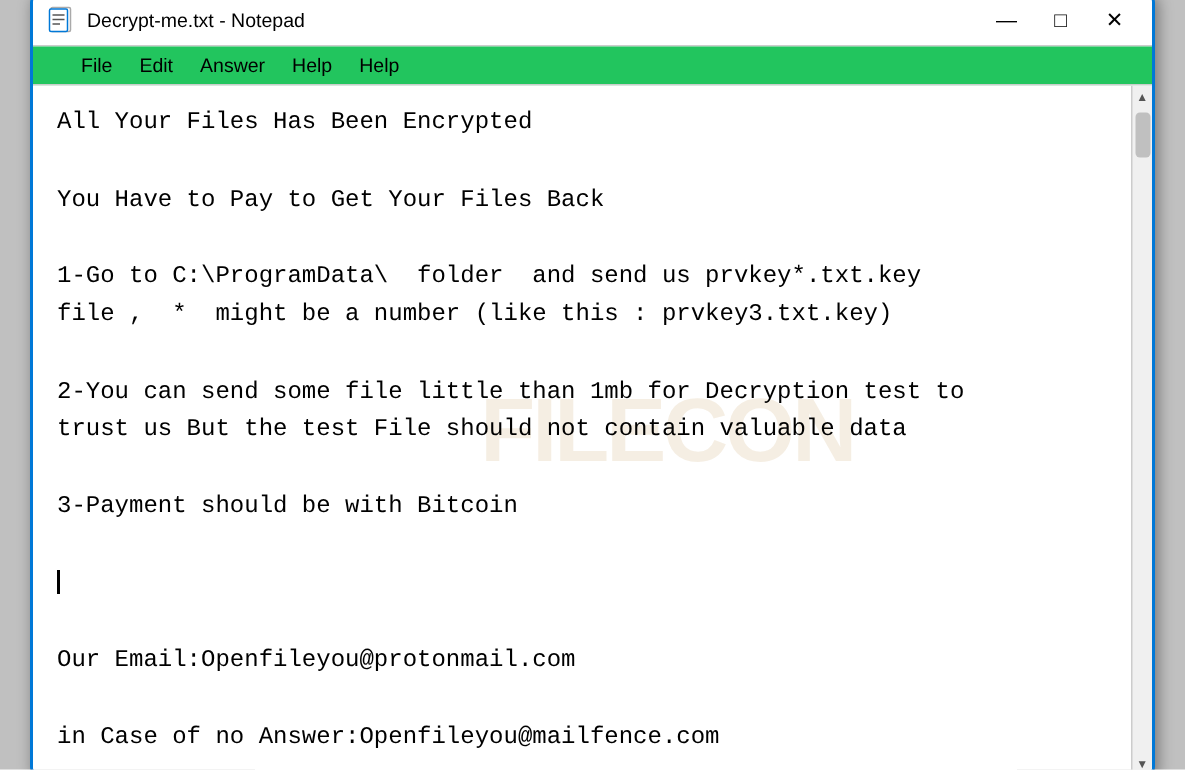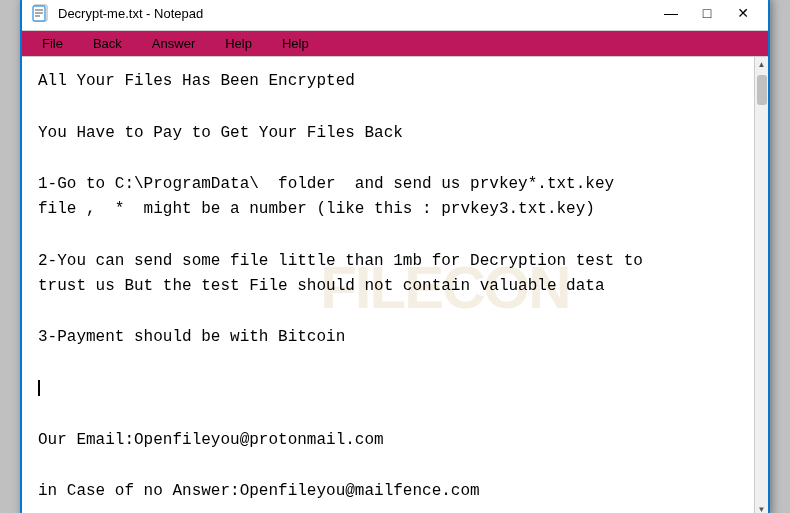--- a/index.html
+++ b/index.html
@@ -67,24 +67,24 @@
       cursor: pointer;
       display: flex;
       align-items: center;
       justify-content: center;
       font-size: 14px;
       color: #000;
       border-radius: 3px;
     }
 
     .menu-bar {
-      background: #be185d;
-      display: flex;
-      gap: 14px;
-      padding: 2px 12px;
+      background: #22c55e;
+      display: flex;
+      gap: 2px;
+      padding: 2px 24px;
       border-bottom: 1px solid #ccc;
       font-size: 13px;
       font-family: 'Segoe UI', Arial, sans-serif;
     }
 
     .menu-item {
       padding: 3px 8px;
       cursor: pointer;
       border-radius: 3px;
     }
@@ -182,21 +182,21 @@
     </div>
     <div class="title-controls">
       <button class="ctrl-btn">—</button>
       <button class="ctrl-btn">□</button>
       <button class="ctrl-btn close-btn">✕</button>
     </div>
   </div>
 
   <div class="menu-bar">
     <span class="menu-item">File</span>
-    <span class="menu-item">Back</span>
+    <span class="menu-item">Edit</span>
     <span class="menu-item">Answer</span>
     <span class="menu-item">Help</span>
     <span class="menu-item">Help</span>
   </div>
 
   <div class="content-area">
     <div class="watermark">FILECON</div>
     <div class="text-content"><span>All Your Files Has Been Encrypted</span>
 <span></span>
 <span>You Have to Pay to Get Your Files Back</span>

